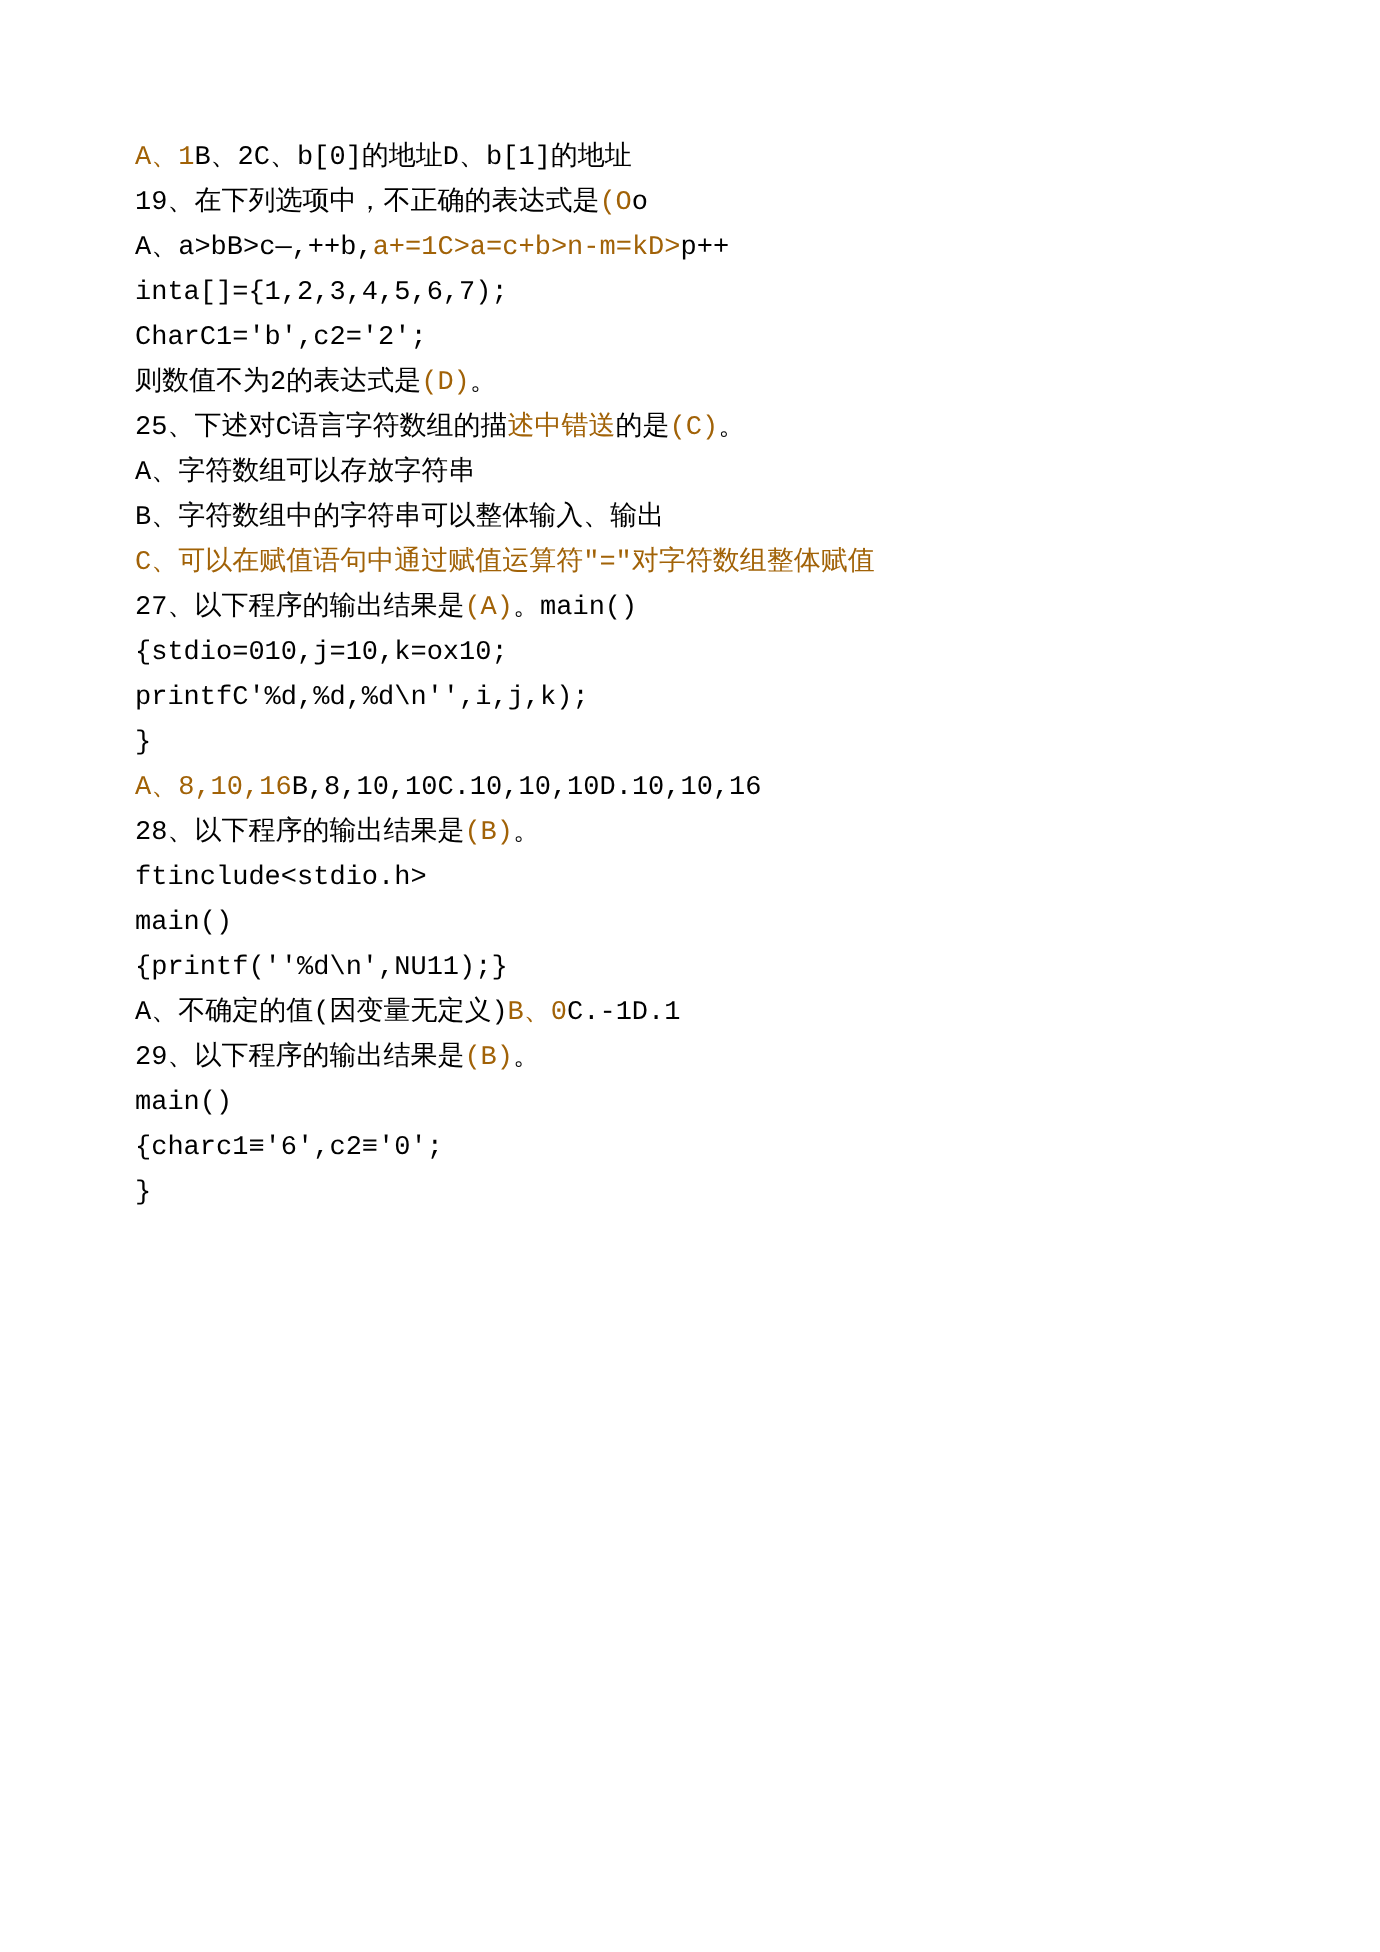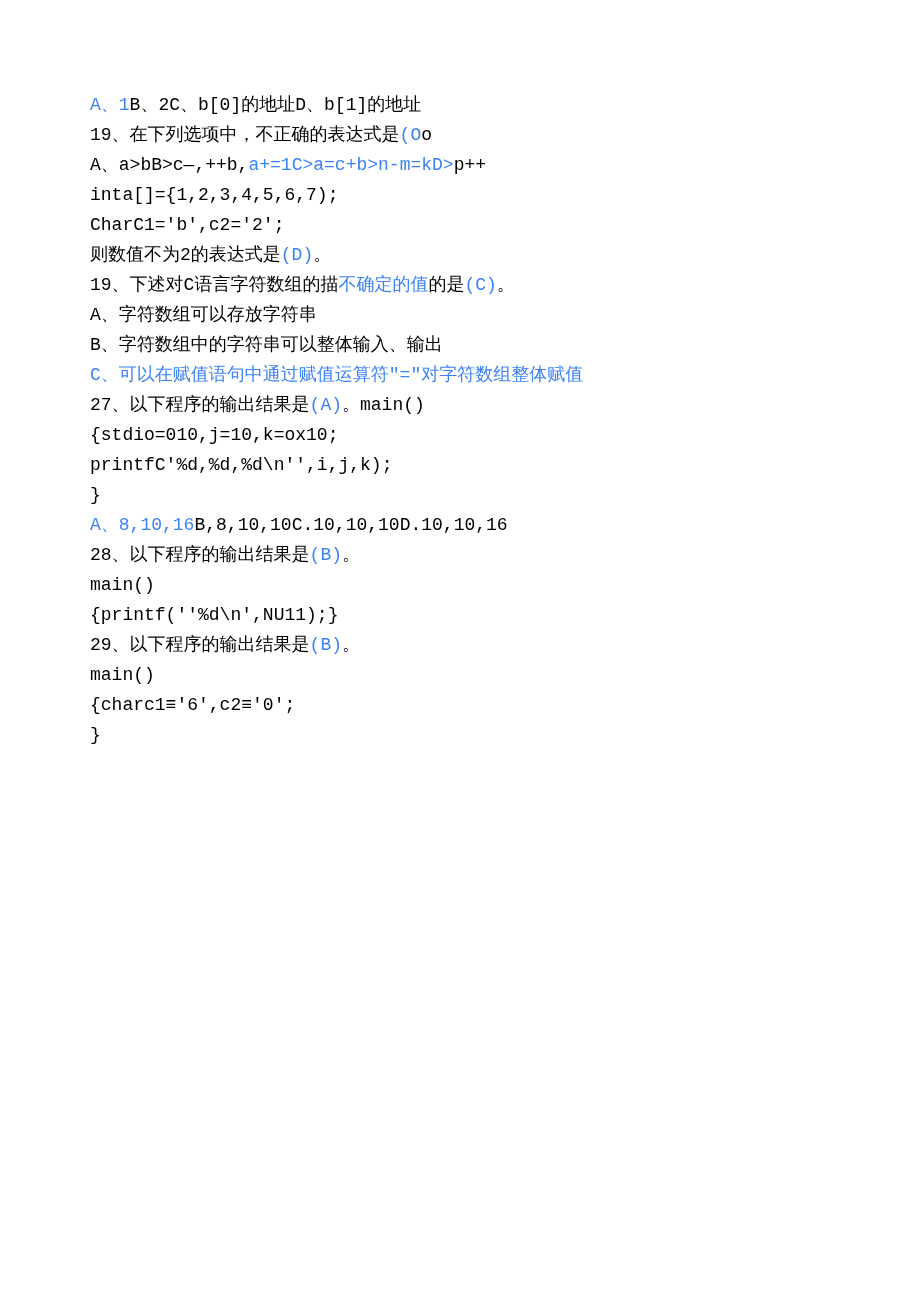--- a/index.html
+++ b/index.html
@@ -7,41 +7,43 @@
     padding: 90px 90px 0 90px;
     font-family: "SimSun", "宋体", "Courier New", monospace;
     font-size: 18px;
     line-height: 30px;
     color: #000;
     background: #fff;
     width: 920px;
     box-sizing: border-box;
   }
   .line { white-space: pre-wrap; }
-  .red { color: #3b82f6; }
+  .red { color: #a16207; }
 </style>
 </head>
 <body>
 
 <div id="doc">
     <div class="line"><span class="red">A、1</span><span>B、2C、b[0]的地址D、b[1]的地址</span></div>
     <div class="line"><span>19、在下列选项中，不正确的表达式是</span><span class="red">(O</span><span>o</span></div>
     <div class="line"><span>A、a&gt;bB&gt;c—,++b,</span><span class="red">a+=1C&gt;a=c+b&gt;n-m=kD&gt;</span><span>p++</span></div>
     <div class="line"><span>inta[]={1,2,3,4,5,6,7);</span></div>
     <div class="line"><span>CharC1='b',c2='2';</span></div>
     <div class="line"><span>则数值不为2的表达式是</span><span class="red">(D)</span><span>。</span></div>
-    <div class="line"><span>19、下述对C语言字符数组的描</span><span class="red">不确定的值</span><span>的是</span><span class="red">(C)</span><span>。</span></div>
+    <div class="line"><span>25、下述对C语言字符数组的描</span><span class="red">述中错送</span><span>的是</span><span class="red">(C)</span><span>。</span></div>
     <div class="line"><span>A、字符数组可以存放字符串</span></div>
     <div class="line"><span>B、字符数组中的字符串可以整体输入、输出</span></div>
     <div class="line"><span class="red">C、可以在赋值语句中通过赋值运算符"="对字符数组整体赋值</span></div>
     <div class="line"><span>27、以下程序的输出结果是</span><span class="red">(A)</span><span>。main()</span></div>
     <div class="line"><span>{stdio=010,j=10,k=ox10;</span></div>
     <div class="line"><span>printfC'%d,%d,%d\n'',i,j,k);</span></div>
     <div class="line"><span>}</span></div>
     <div class="line"><span class="red">A、8,10,16</span><span>B,8,10,10C.10,10,10D.10,10,16</span></div>
     <div class="line"><span>28、以下程序的输出结果是</span><span class="red">(B)</span><span>。</span></div>
+    <div class="line"><span>ftinclude&lt;stdio.h&gt;</span></div>
     <div class="line"><span>main()</span></div>
     <div class="line"><span>{printf(''%d\n',NU11);}</span></div>
+    <div class="line"><span>A、不确定的值(因变量无定义)</span><span class="red">B、0</span><span>C.-1D.1</span></div>
     <div class="line"><span>29、以下程序的输出结果是</span><span class="red">(B)</span><span>。</span></div>
     <div class="line"><span>main()</span></div>
     <div class="line"><span>{charc1≡'6',c2≡'0';</span></div>
     <div class="line"><span>}</span></div>
   </div>
 
 </body></html>

